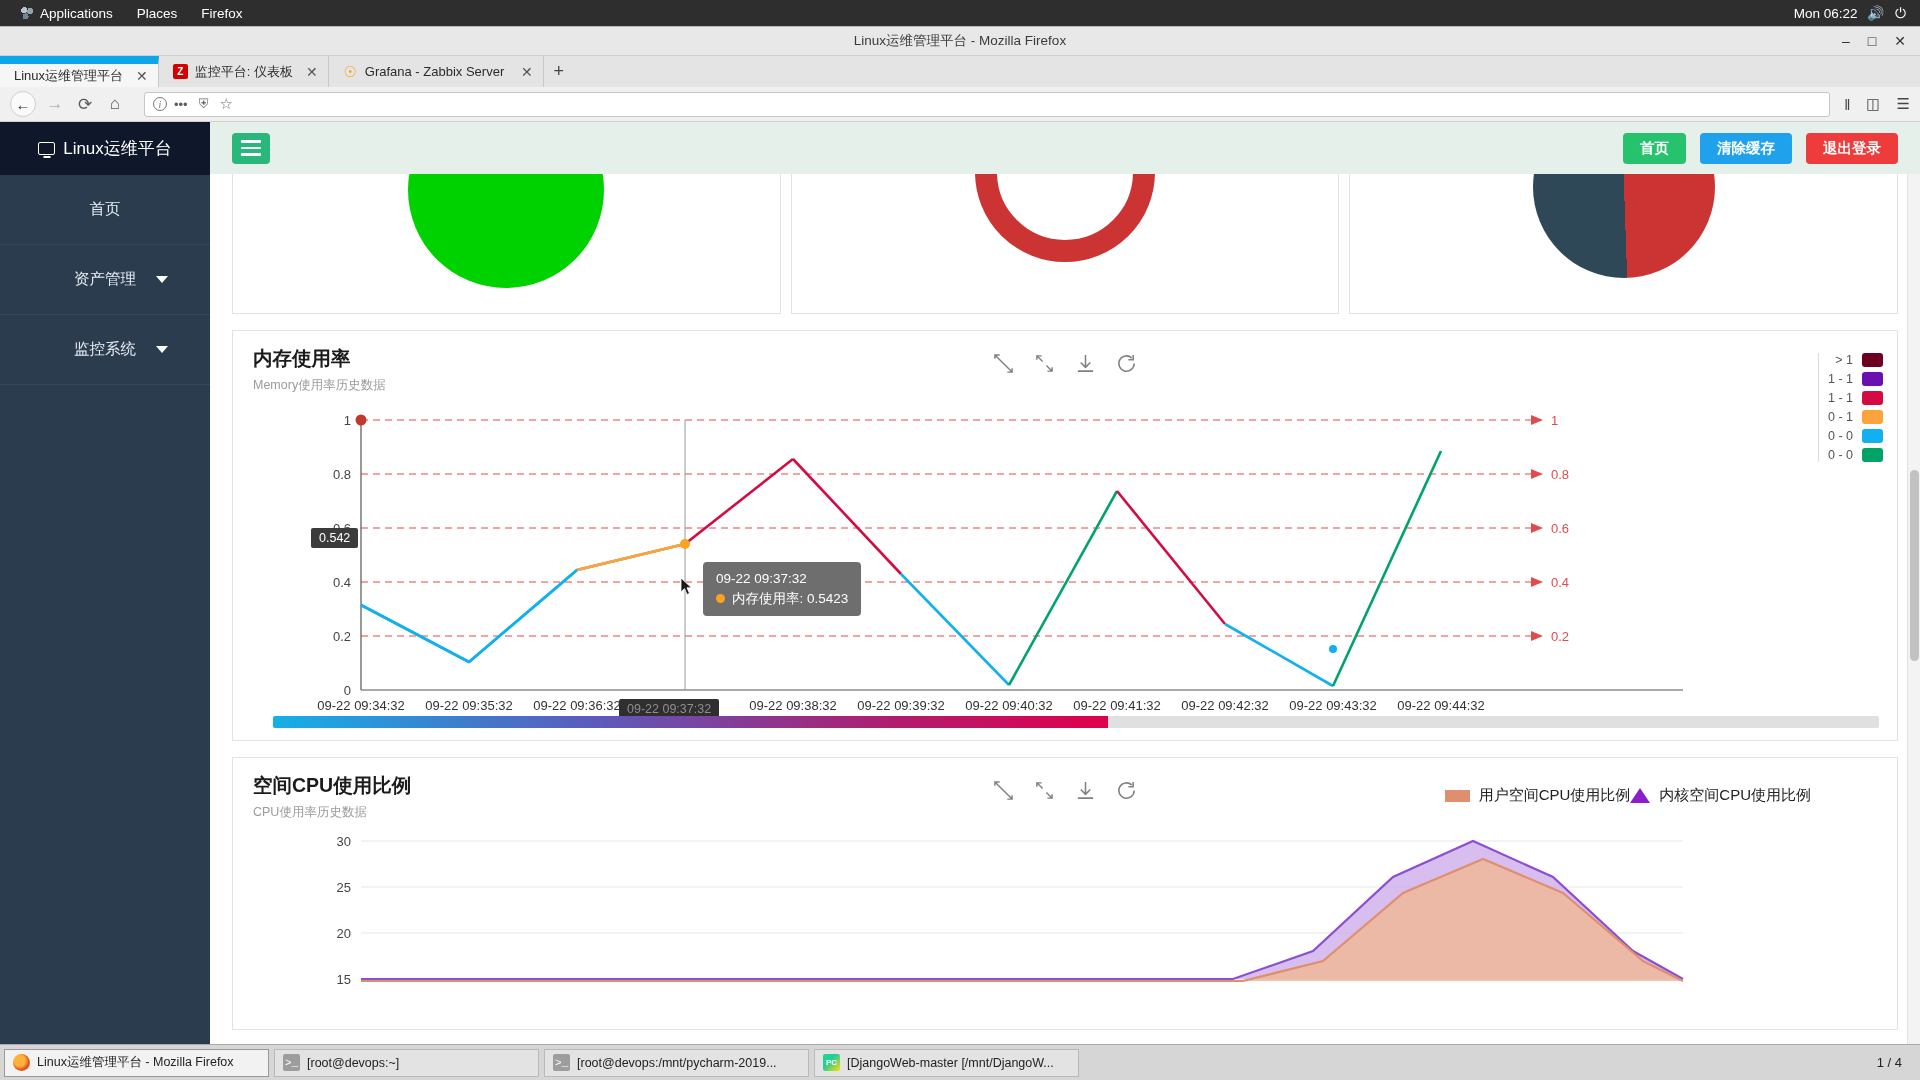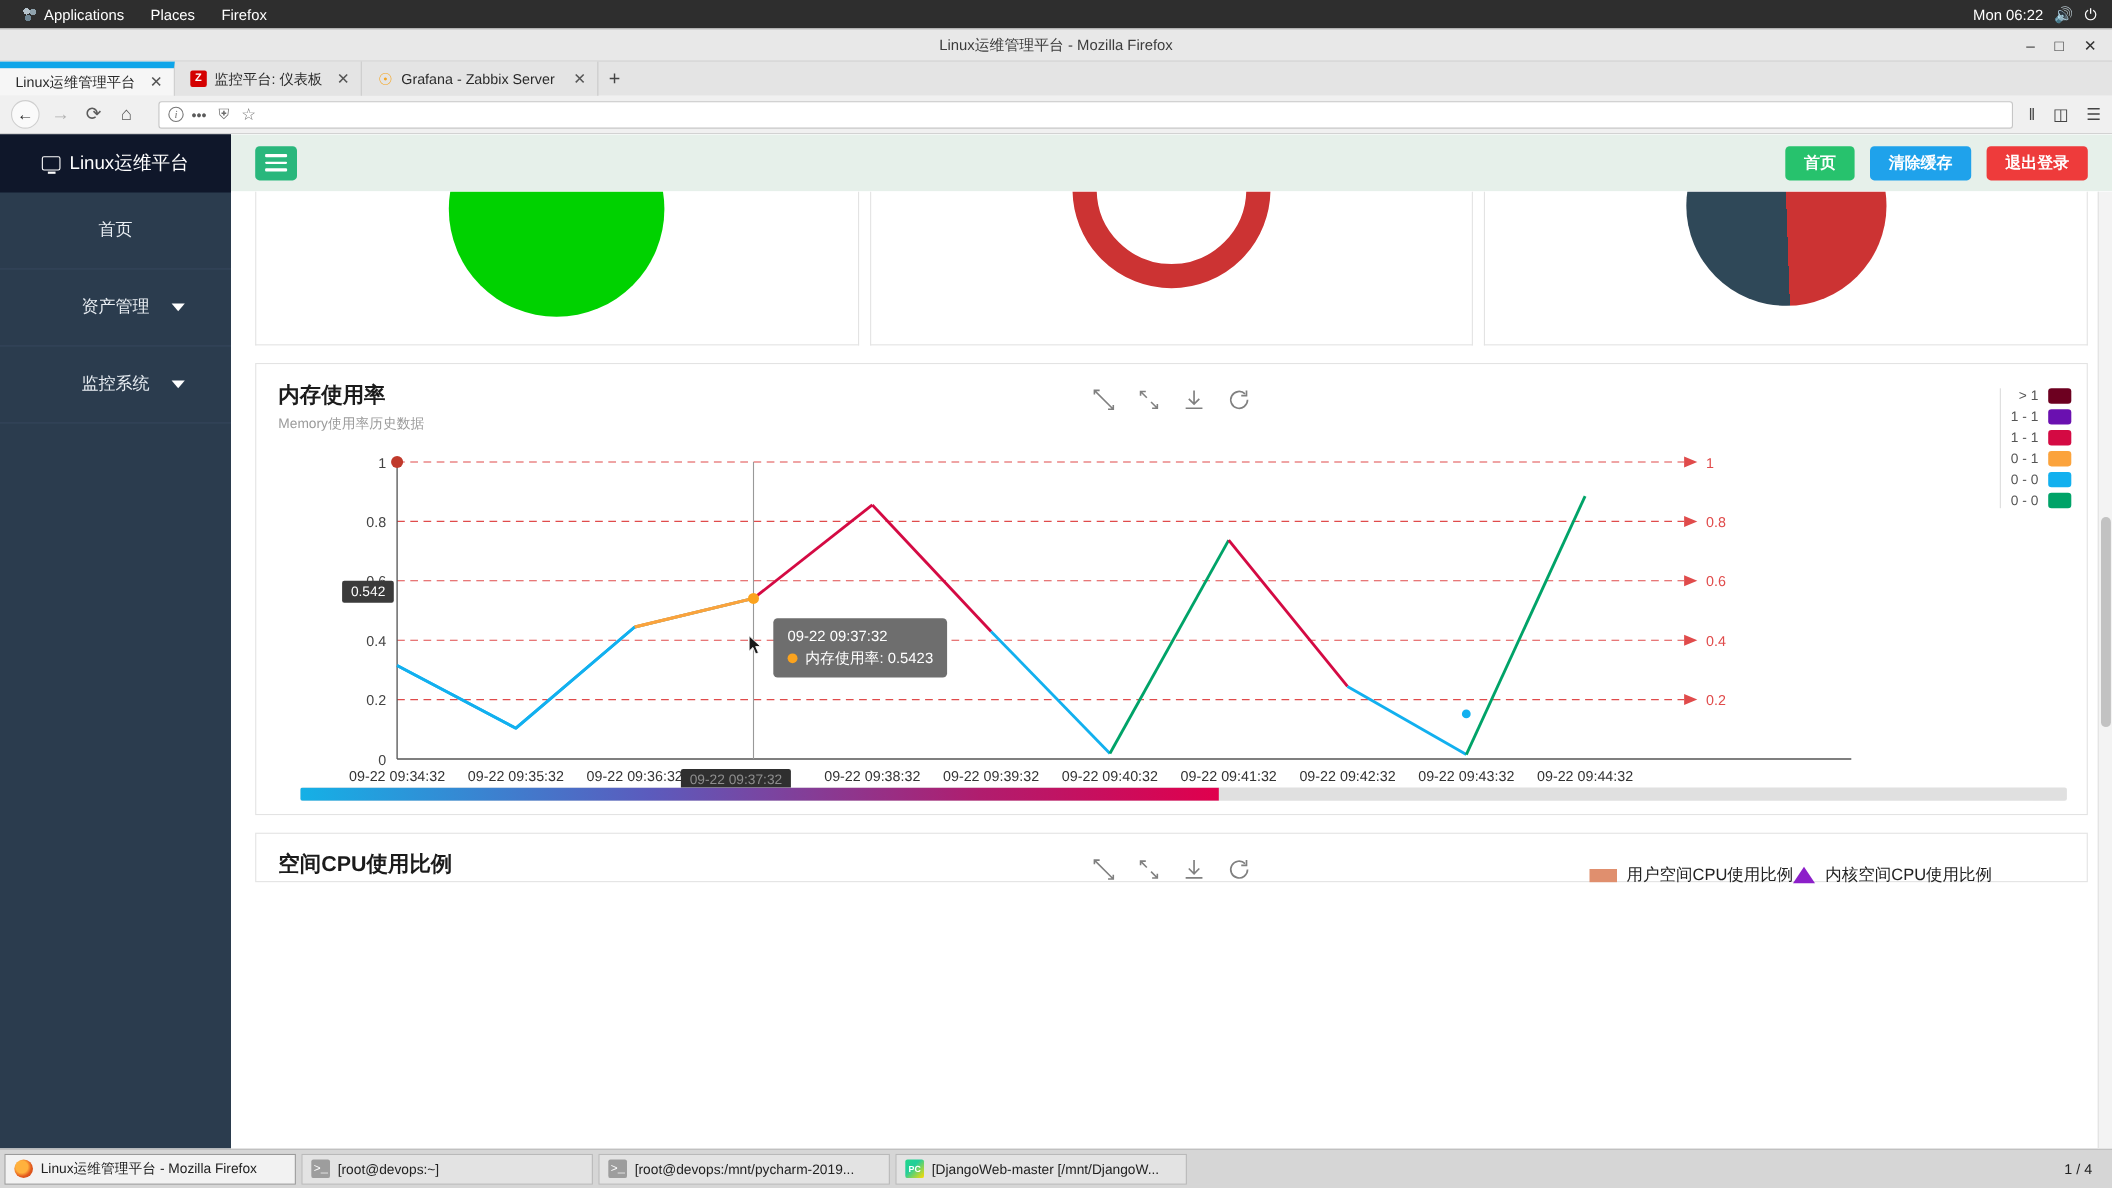--- a/index.html
+++ b/index.html
@@ -36,21 +36,21 @@
      font-size:13.5px; color:#3b3b3b;}
   #ff-titlebar .wbtns{ margin-left:auto; display:flex; gap:18px; padding-right:14px; z-index:2;
      font-size:14px; color:#333;}
   #ff-titlebar .wbtns span{ cursor:default; }
 
   
   #tabstrip{ height:31px; background:#e4e4e4; display:flex; align-items:flex-end; padding-left:0;}
   .tab{ height:31px; display:flex; align-items:center; gap:7px; padding:0 10px 0 14px;
         min-width:150px; max-width:215px; font-size:13px; color:#2b2b2b;
         border-right:1px solid #c9c9c9; position:relative; background:#e4e4e4;}
-  .tab.active{ background:#f6f6f6; border-top:6px solid #0ea5e9;}
+  .tab.active{ background:#f6f6f6; border-top:8px solid #0ea5e9;}
   .tab .tlabel{ white-space:nowrap; overflow:hidden; text-overflow:clip; flex:1;}
   .tab .tclose{ color:#555; font-size:14px; margin-left:6px;}
   .favicon{ width:15px;height:15px; flex:none; display:flex; align-items:center;
      justify-content:center; font-size:10px; font-weight:bold; color:#fff; border-radius:2px;}
   .fav-zabbix{ background:#d40000; }
   .fav-grafana{ background:transparent; color:#f5a623; font-size:15px;}
   #newtab{ width:30px; text-align:center; font-size:18px; color:#444; line-height:31px;}
 
   
   #navbar{ height:35px; background:#f0f0f0; display:flex; align-items:center;
@@ -458,20 +458,21 @@
             </div>
 
             <div class="datazoom">
               <div class="dz-fill"></div>
             </div>
           </div>
 
           <div class="chart-card">
             <div class="chart-head">
               <div class="chart-title">空间CPU使用比例</div>
+              <div class="chart-sub">CPU使用率历史数据</div>
             </div>
 
             <div class="chart-tools">
               <span>
                   <svg width="21" height="21" viewBox="0 0 22 22">
                     <path d="M2 6V2h5M20 16v4h-5M2 2l18 18" stroke="#808080" stroke-width="1.5" fill="none"></path>
                   </svg>
                 </span>
               <span>
                   <svg width="21" height="21" viewBox="0 0 22 22">
@@ -495,20 +496,40 @@
               <div class="cl">
                 <span class="sw-bar"></span>
                 <span>用户空间CPU使用比例</span>
               </div>
               <div class="cl">
                 <span class="sw-tri"></span>
                 <span>内核空间CPU使用比例</span>
               </div>
             </div>
 
+            <div class="plot" style="height:200px;">
+              <svg width="1620" height="200" viewBox="0 0 1620 200">
+                <g stroke="#e6e6e6" stroke-width="1">
+                  <line x1="128" y1="12" x2="1450" y2="12"></line>
+                  <line x1="128" y1="58" x2="1450" y2="58"></line>
+                  <line x1="128" y1="104" x2="1450" y2="104"></line>
+                  <line x1="128" y1="150" x2="1450" y2="150"></line>
+                </g>
+                <g fill="#444" font-size="13" font-family="Liberation Sans, sans-serif" text-anchor="end">
+                  <text x="118" y="17">30</text>
+                  <text x="118" y="63">25</text>
+                  <text x="118" y="109">20</text>
+                  <text x="118" y="155">15</text>
+                </g>
+                <path d="M128,150 L1000,150 L1080,122 L1160,48 L1240,12 L1320,48 L1400,122 L1450,150 Z" fill="#c9a8e8" opacity="0.75"></path>
+                <path d="M128,152 L1010,152 L1090,132 L1170,64 L1250,30 L1330,64 L1410,132 L1450,152 Z" fill="#f0b89a" opacity="0.85"></path>
+                <path d="M128,150 L1000,150 L1080,122 L1160,48 L1240,12 L1320,48 L1400,122 L1450,150" fill="none" stroke="#8c4fd0" stroke-width="2.2"></path>
+                <path d="M128,152 L1010,152 L1090,132 L1170,64 L1250,30 L1330,64 L1410,132 L1450,152" fill="none" stroke="#e08f6e" stroke-width="2.2"></path>
+              </svg>
+            </div>
           </div>
 
           <div style="height:60px"></div>
         </div>
 
         <div id="vscroll">
           <div class="thumb"></div>
         </div>
       </div>
     </div>

